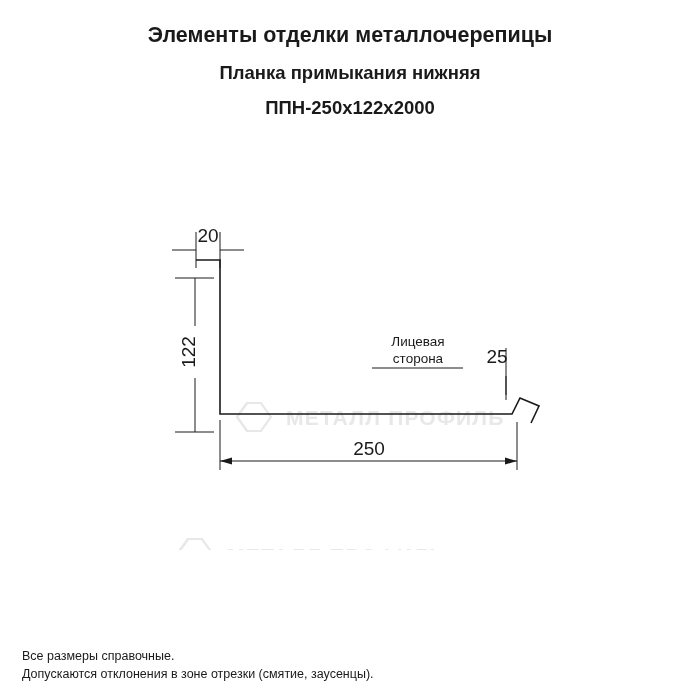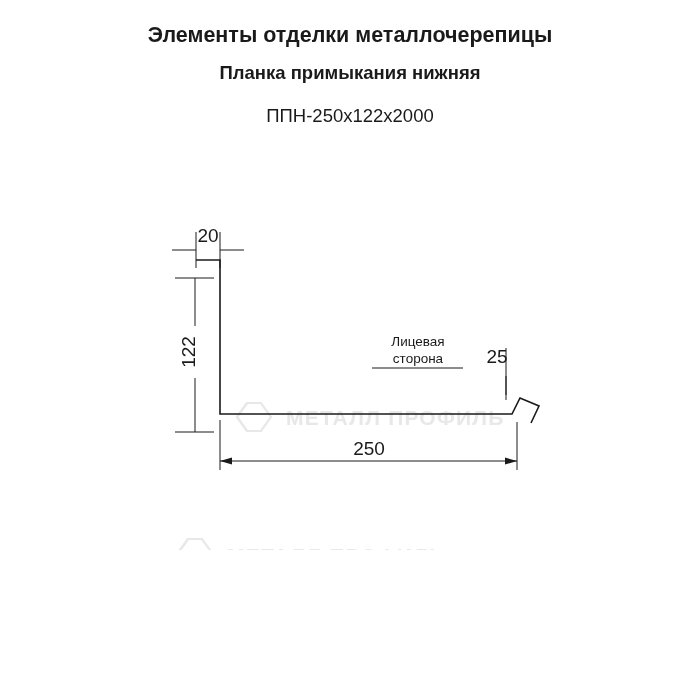--- a/index.html
+++ b/index.html
@@ -32,23 +32,23 @@
     line-height: 1.25;
   }
   .title-sub {
     margin-top: 12px;
     font-size: 18.5px;
     font-weight: bold;
     color: #1a1a1a;
     line-height: 1.35;
   }
   .title-code {
-    margin-top: 18px;
+    margin-top: 10px;
     font-size: 18.5px;
-    font-weight: normal;
+    font-weight: bold;
     color: #1a1a1a;
     line-height: 1.35;
     text-align: center;
   }
   #drawing {
     position: absolute;
     top: 150px;
     left: 0;
     width: 700px;
     height: 400px;
@@ -149,14 +149,18 @@
 
       <g>
         <text class="facetext" x="418" y="196" text-anchor="middle">Лицевая</text>
         <text class="facetext" x="418" y="213" text-anchor="middle">сторона</text>
         <line class="leader" x1="372" y1="218" x2="463" y2="218"></line>
       </g>
 
     </svg>
   </div>
 
+  <div class="footnotes">
+    <div>Все размеры справочные.</div>
+    <div>Допускаются отклонения в зоне отрезки (смятие, заусенцы).</div>
+  </div>
 
 </div>
 
 </body></html>

